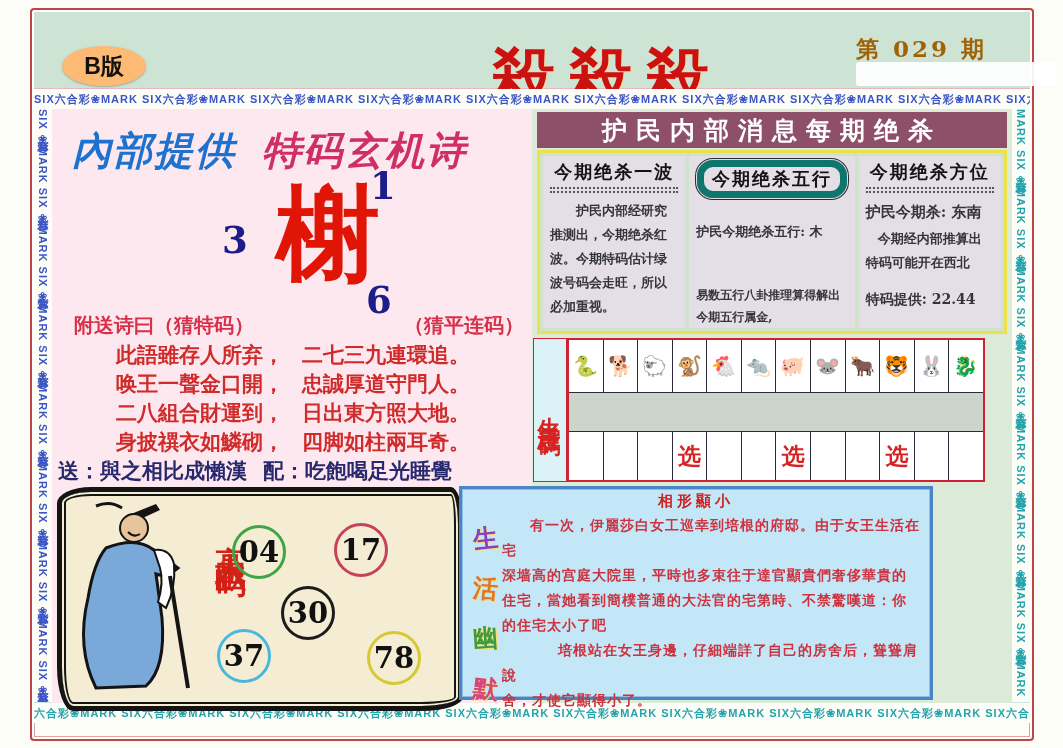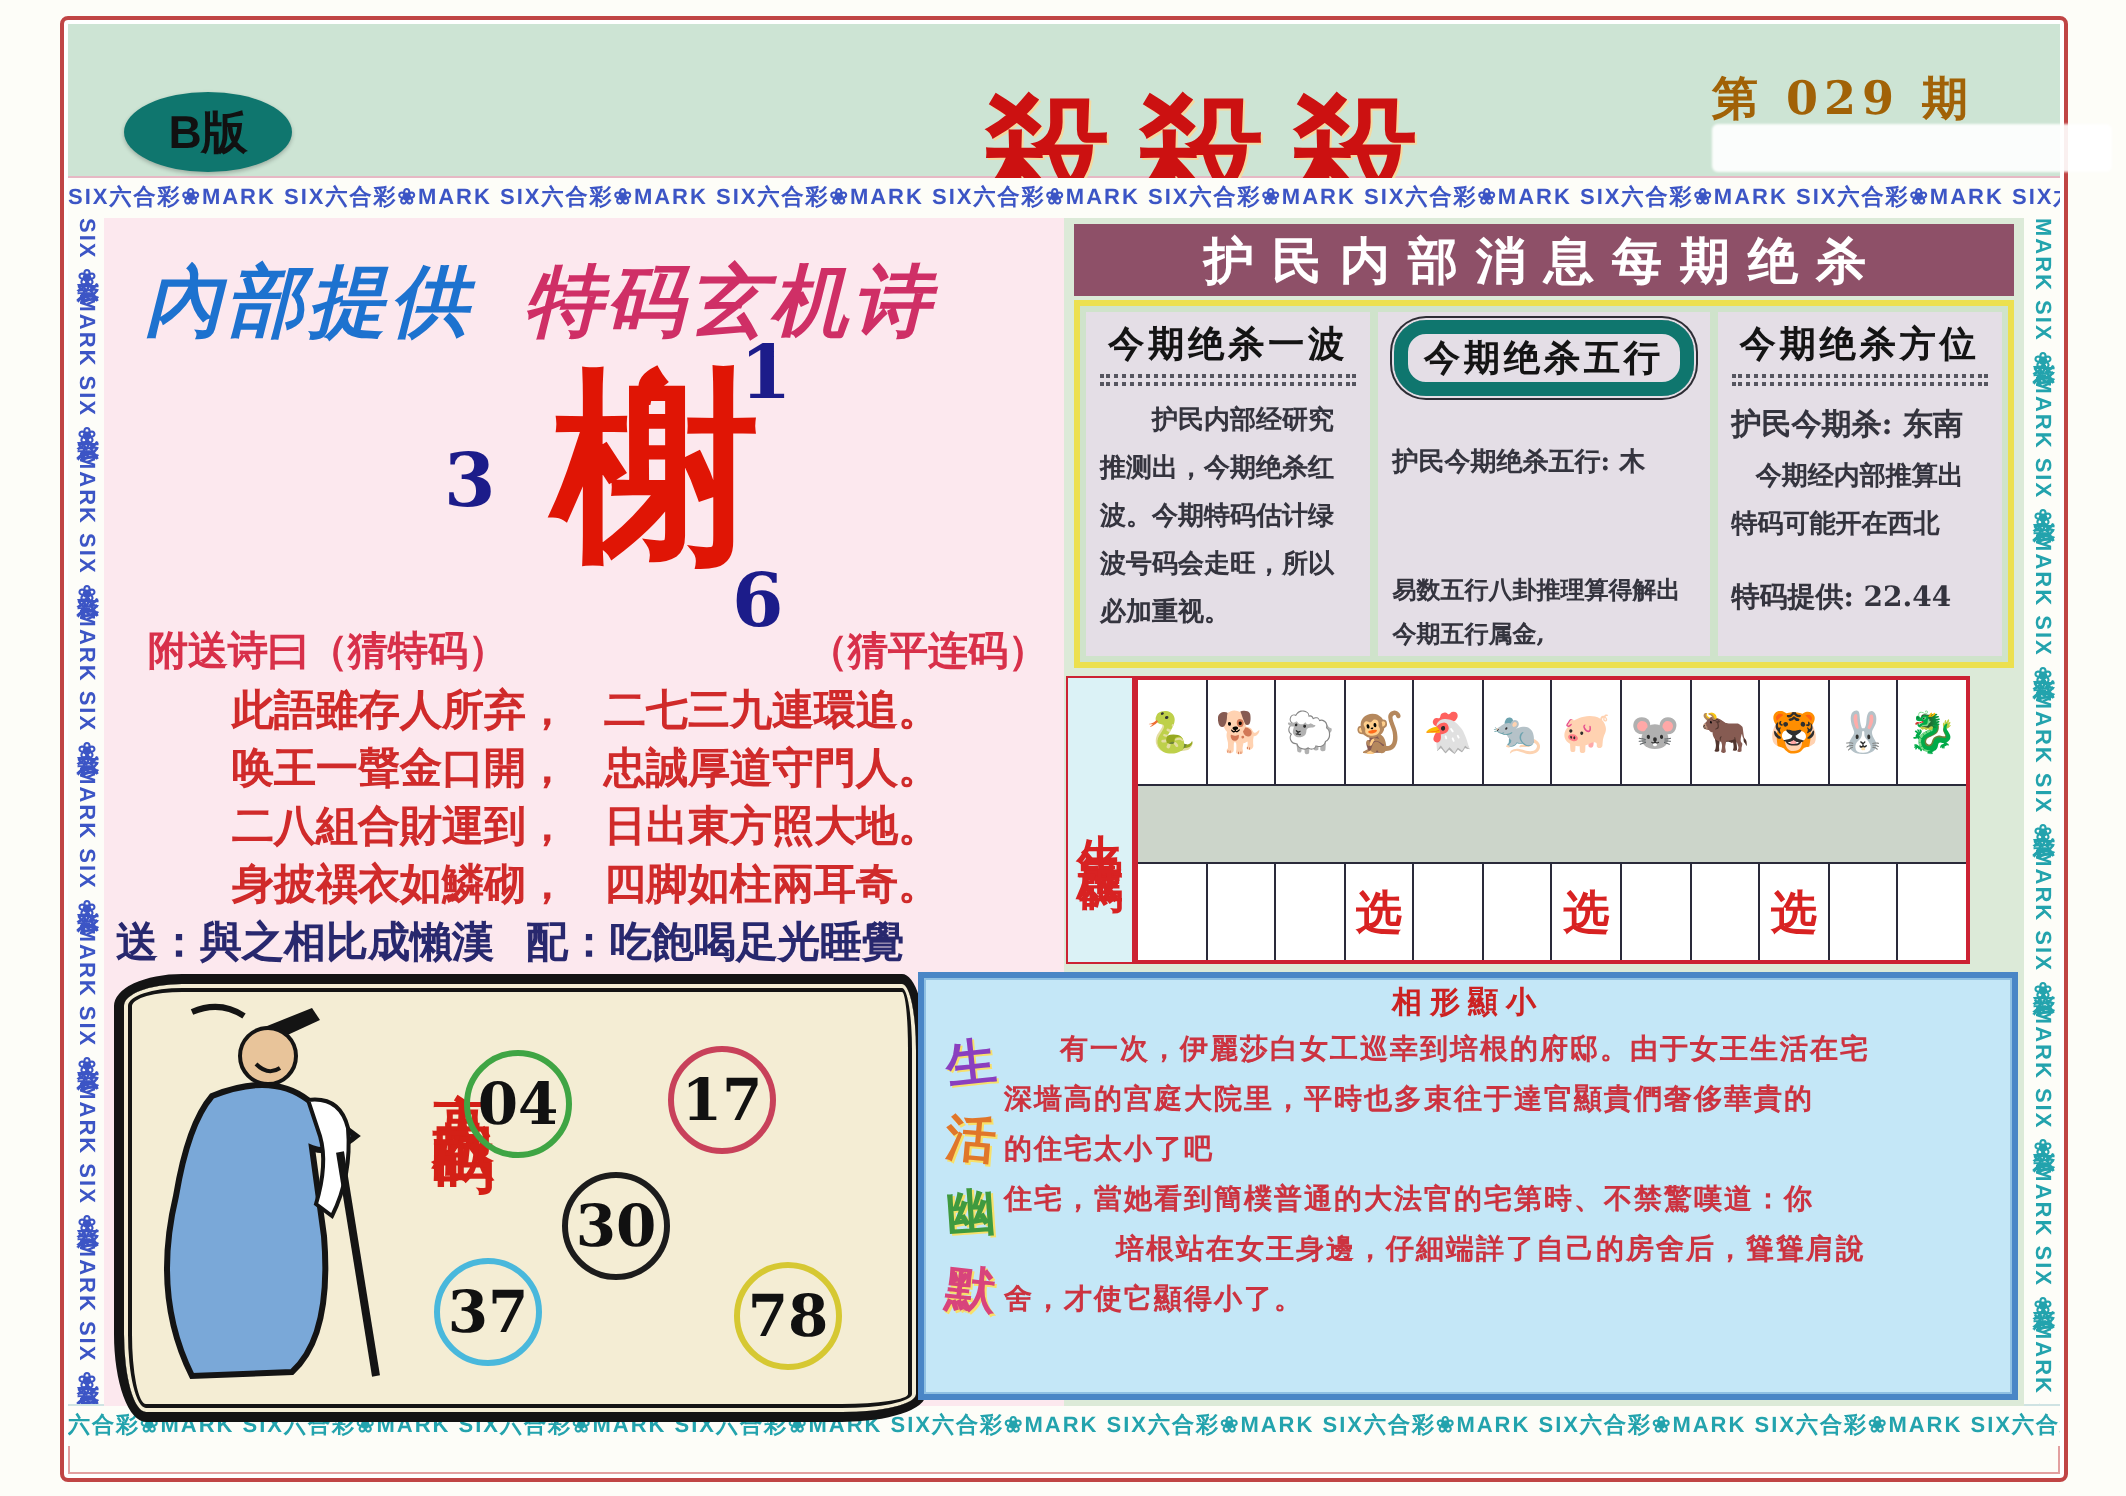--- a/index.html
+++ b/index.html
@@ -1,21 +1,21 @@
 <!DOCTYPE html>
 <html><head>
 <meta charset="utf-8">
 <style>
   html,body{margin:0;padding:0;}
   body{background:#e8e8e4;font-family:"Liberation Sans",sans-serif;}
   .page{position:relative;width:1063px;height:748px;background:#fdfdf8;overflow:hidden;margin:0 auto;}
   .frame{position:absolute;left:30px;top:8px;width:1000px;height:729px;border:2px solid #c04545;border-radius:4px;box-shadow:inset 0 0 0 2px #fff,inset 0 0 0 3px #e2a0a0;}
   
   .band{position:absolute;left:34px;top:12px;width:996px;height:76px;background:linear-gradient(#d6ead c,#cde4d4);background:#cde4d4;border-bottom:2px solid #e6b8c4;}
-  .edition{position:absolute;left:28px;top:34px;width:84px;height:40px;background:#0f766e;border-radius:50%;display:flex;align-items:center;justify-content:center;font-size:23px;font-weight:bold;color:#111;box-shadow:0 1px 2px rgba(0,0,0,.25);}
+  .edition{position:absolute;left:28px;top:34px;width:84px;height:40px;background:#fdba74;border-radius:50%;display:flex;align-items:center;justify-content:center;font-size:23px;font-weight:bold;color:#111;box-shadow:0 1px 2px rgba(0,0,0,.25);}
   .kill-title{position:absolute;left:458px;top:22px;font-family:Liberation Mono, monospace;font-size:63px;font-weight:bold;color:#cc1111;letter-spacing:14px;text-shadow:1px 1px 0 #f4d9a0;}
   .issue{position:absolute;left:822px;top:22px;font-family:"DejaVu Serif","Liberation Serif",serif;font-size:23px;font-weight:bold;color:#a16207;letter-spacing:3px;}
   .erased-box{position:absolute;left:822px;top:50px;width:200px;height:24px;background:rgba(255,255,255,.92);border-radius:3px;filter:blur(.4px);}
   
   .strip{position:absolute;background:#fdfdf8;overflow:hidden;white-space:nowrap;font-size:11px;font-weight:bold;letter-spacing:1px;}
   .strip.blue{color:#3c55c5;}
   .strip.teal{color:#23a3ad;}
   .strip.h{left:34px;width:996px;height:20px;line-height:20px;}
   .strip.top-strip{top:89px;border-bottom:1px solid #d8d8e8;}
   .strip.bottom-strip{top:702px;border-top:1px solid #cfe3e3;}
@@ -54,21 +54,21 @@
   .zod-label{width:32px;background:#dbf2f6;border:1px solid #cc2233;display:flex;align-items:center;justify-content:center;writing-mode:vertical-rl;font-size:23px;font-weight:bold;color:#d82222;letter-spacing:6px;font-family:"DejaVu Serif","Liberation Serif",serif;}
   .zgrid{flex:1;border:2px solid #cc2233;background:#fff;display:flex;flex-direction:column;box-sizing:border-box;}
   .zrow{display:flex;}
   .zrow.animals{height:52px;}
   .zrow.selects{height:48px;}
   .zcell{flex:1;border-right:1px solid #2a2a3a;display:flex;align-items:center;justify-content:center;font-size:20px;}
   .zcell:last-child{border-right:none;}
   .zband{height:38px;background:#ccd5ca;border-top:1px solid #2a2a3a;border-bottom:1px solid #2a2a3a;}
   .sel{color:#d82222;font-weight:bold;font-size:23px;font-family:"DejaVu Serif","Liberation Serif",serif;}
   
-  .story{position:absolute;left:459px;top:486px;width:550px;height:214px;background:#c4e7f7;border:3px solid #4a86c6;box-sizing:border-box;box-shadow:inset 0 0 0 1px #8fc0e2;}
+  .story{position:absolute;left:459px;top:486px;width:474px;height:214px;background:#c4e7f7;border:3px solid #4a86c6;box-sizing:border-box;box-shadow:inset 0 0 0 1px #8fc0e2;}
   .story-title{text-align:center;font-size:15px;font-weight:bold;color:#cc2222;margin-top:3px;font-family:"DejaVu Serif","Liberation Serif",serif;letter-spacing:4px;}
   .story-flex{display:flex;padding:2px 8px 0 6px;}
   .glyph-col{width:34px;display:flex;flex-direction:column;justify-content:space-around;align-items:center;}
   .glyph{font-size:25px;font-weight:bold;font-family:"DejaVu Serif","Liberation Serif",serif;transform:rotate(-6deg);text-shadow:1px 1px 0 #f7e06a;}
   .g0{color:#8a3fbf;}.g1{color:#e0762a;transform:rotate(5deg);}.g2{color:#3f9a3f;transform:rotate(-4deg);}.g3{color:#d8447c;transform:rotate(6deg);}
   .story-lines{flex:1;font-size:14px;font-weight:bold;color:#cc3340;line-height:25px;font-family:"DejaVu Serif","Liberation Serif",serif;letter-spacing:1px;}
   .ind-2{text-indent:2em;}.ind-4{text-indent:4em;}
 </style>
 </head>
 <body>
@@ -228,20 +228,20 @@
     <div class="story-flex">
       <div class="glyph-col">
         <span class="glyph g0">生</span>
         <span class="glyph g1">活</span>
         <span class="glyph g2">幽</span>
         <span class="glyph g3">默</span>
       </div>
       <div class="story-lines">
         <div class="ind-2">有一次，伊麗莎白女工巡幸到培根的府邸。由于女王生活在宅</div>
         <div>深墙高的宫庭大院里，平時也多束往于達官顯貴們奢侈華貴的</div>
+        <div>住宅，當她看到簡樸普通的大法官的宅第時、不禁驚嘆道：你</div>
         <div>的住宅太小了吧</div>
-        <div>住宅，當她看到簡樸普通的大法官的宅第時、不禁驚嘆道：你</div>
         <div class="ind-4">培根站在女王身邊，仔細端詳了自己的房舍后，聳聳肩說</div>
         <div>舍，才使它顯得小了。</div>
       </div>
     </div>
   </div>
 </div>
 
 </body></html>

